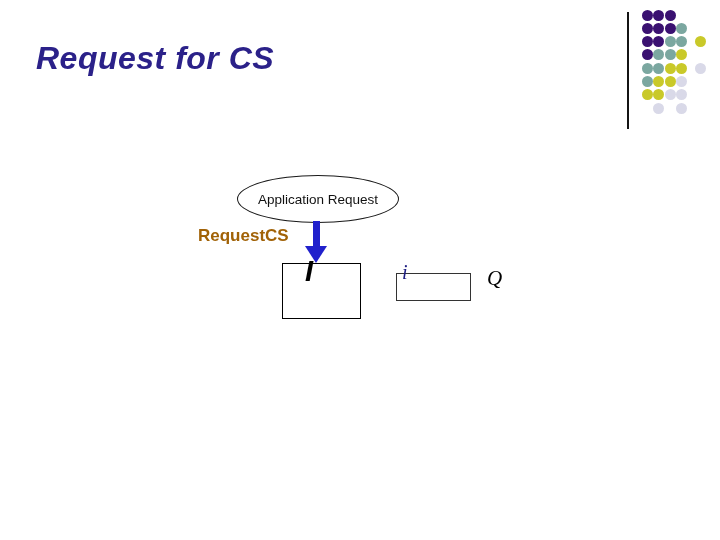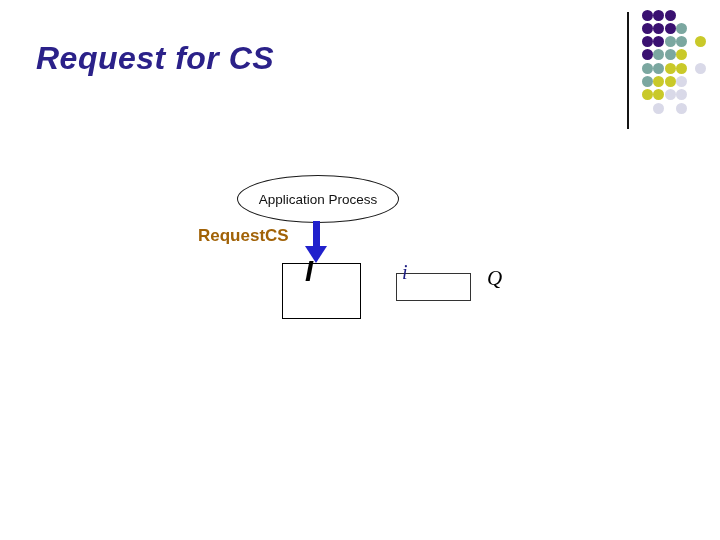--- a/index.html
+++ b/index.html
@@ -85,21 +85,21 @@
     <div class="dot" style="left: 676px; top: 76px; background: rgb(217, 217, 232);"></div>
     <div class="dot" style="left: 641.5px; top: 89.3px; background: rgb(201, 201, 41);"></div>
     <div class="dot" style="left: 653px; top: 89.3px; background: rgb(201, 201, 41);"></div>
     <div class="dot" style="left: 664.5px; top: 89.3px; background: rgb(217, 217, 232);"></div>
     <div class="dot" style="left: 676px; top: 89.3px; background: rgb(217, 217, 232);"></div>
     <div class="dot" style="left: 653px; top: 102.6px; background: rgb(217, 217, 232);"></div>
     <div class="dot" style="left: 676px; top: 102.6px; background: rgb(217, 217, 232);"></div>
   </div>
 
 <div class="abs ellipse">
-  <span>Application Process</span>
+  <span>Application Request</span>
 </div>
 
 <div class="abs requestcs" style="color: #a16207;">RequestCS</div>
 
 <svg class="abs arrow-svg" viewBox="0 0 32 45">
   <rect id="arrow-shaft" x="13" y="1" width="7" height="27" fill="#2121CC"></rect>
   <polygon id="arrow-head" points="5,26 27,26 16,43" fill="#2121CC"></polygon>
 </svg>
 
 <div class="abs box1"></div>

